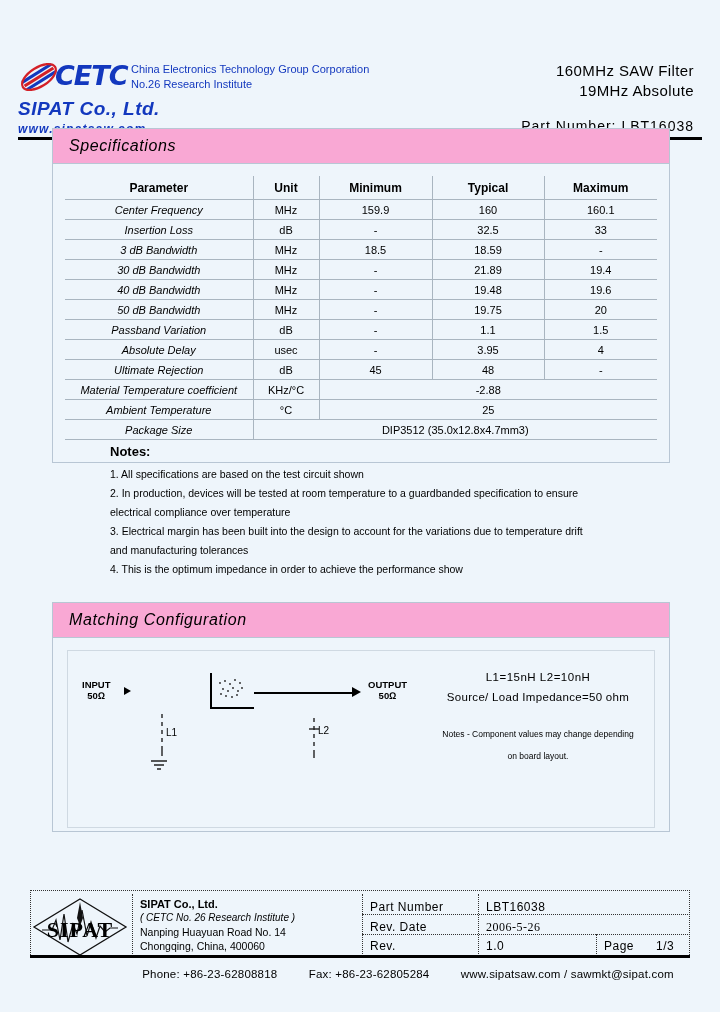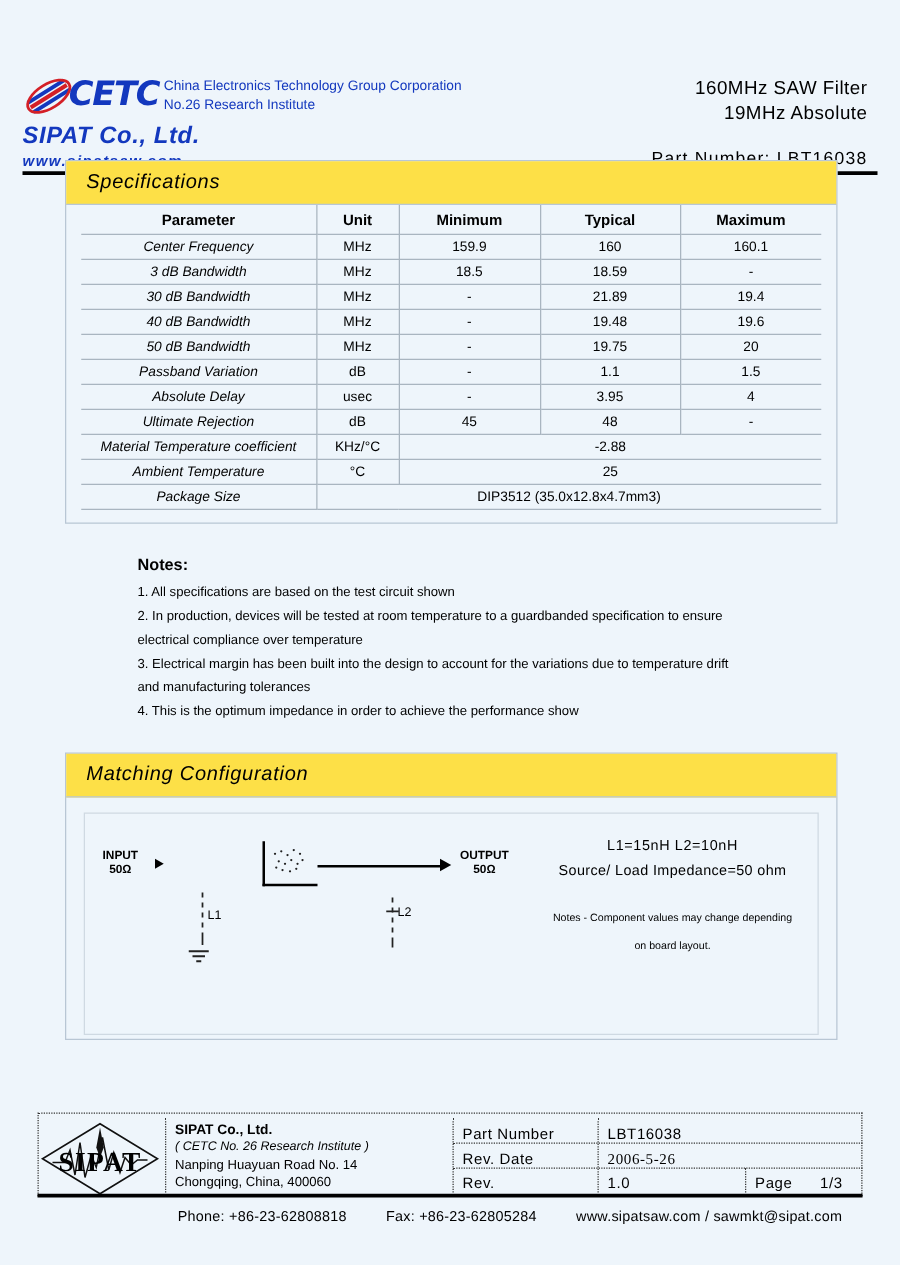--- a/index.html
+++ b/index.html
@@ -112,36 +112,36 @@
     background: #000;
   }
 
   
   .panel {
     position: absolute;
     border: 1px solid #b8c6d4;
     background: #eef5fb;
   }
   .panel-title {
-    background: #fde047;
+    background: #f9a8d4;
     font-style: italic;
     font-size: 16px;
     color: #000;
     padding: 8px 0 8px 16px;
     letter-spacing: 0.6px;
     border-bottom: 1px solid #b8c6d4;
   }
   #spec-panel {
     left: 52px; top: 128px;
     width: 616px;
   }
   table.spec {
     border-collapse: collapse;
     width: 592px;
-    margin: 0 auto;
+    margin: 12px auto;
     table-layout: fixed;
   }
   table.spec th, table.spec td {
     border-bottom: 1px solid #a9b5c0;
     font-size: 11px;
     text-align: center;
     height: 19px;
     padding: 0;
     background: #eef5fb;
   }
@@ -375,20 +375,27 @@
           <th class="mx">Maximum</th>
         </tr>
       </thead>
       <tbody id="spec-body">
           <tr>
             <td class="param">Center Frequency</td>
             <td class="unit">MHz</td>
             <td class="mn">159.9</td>
             <td class="tp">160</td>
             <td class="mx">160.1</td>
+          </tr>
+          <tr>
+            <td class="param">Insertion Loss</td>
+            <td class="unit">dB</td>
+            <td class="mn">-</td>
+            <td class="tp">32.5</td>
+            <td class="mx">33</td>
           </tr>
           <tr>
             <td class="param">3 dB Bandwidth</td>
             <td class="unit">MHz</td>
             <td class="mn">18.5</td>
             <td class="tp">18.59</td>
             <td class="mx">-</td>
           </tr>
           <tr>
             <td class="param">30 dB Bandwidth</td>

